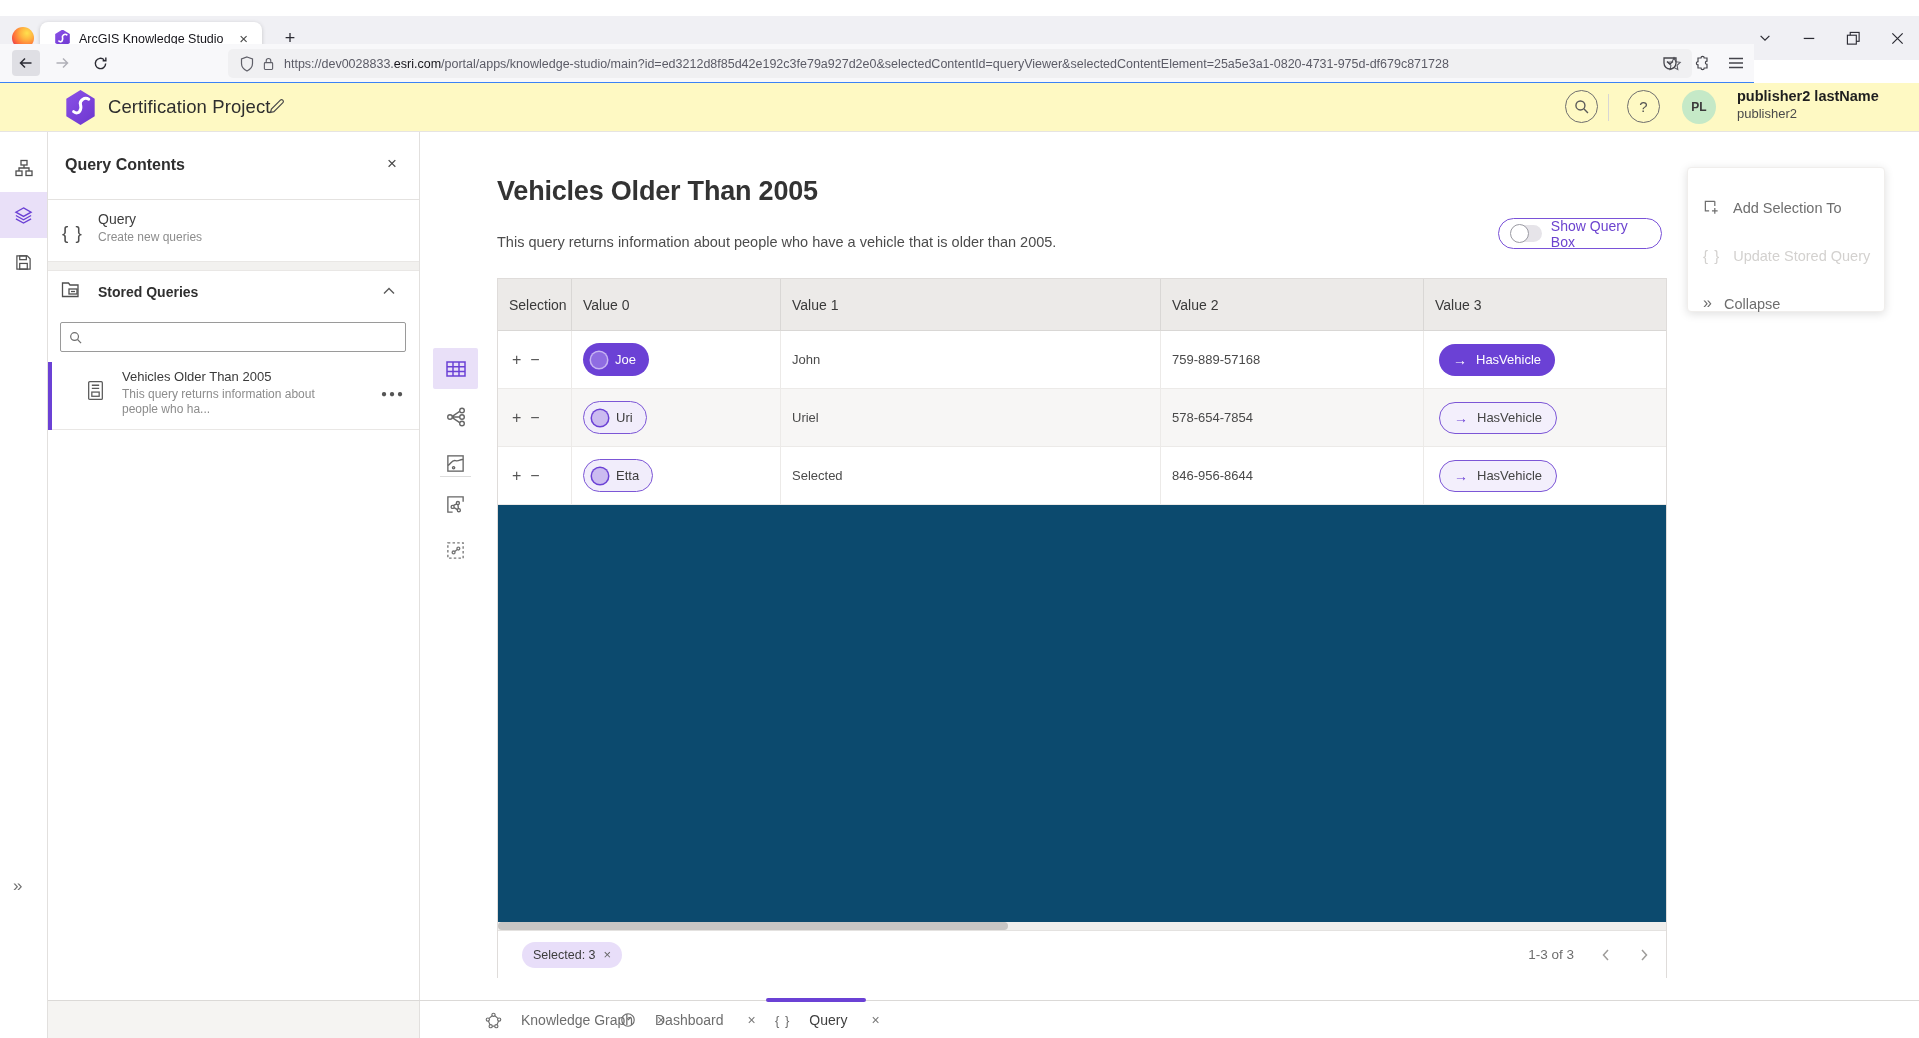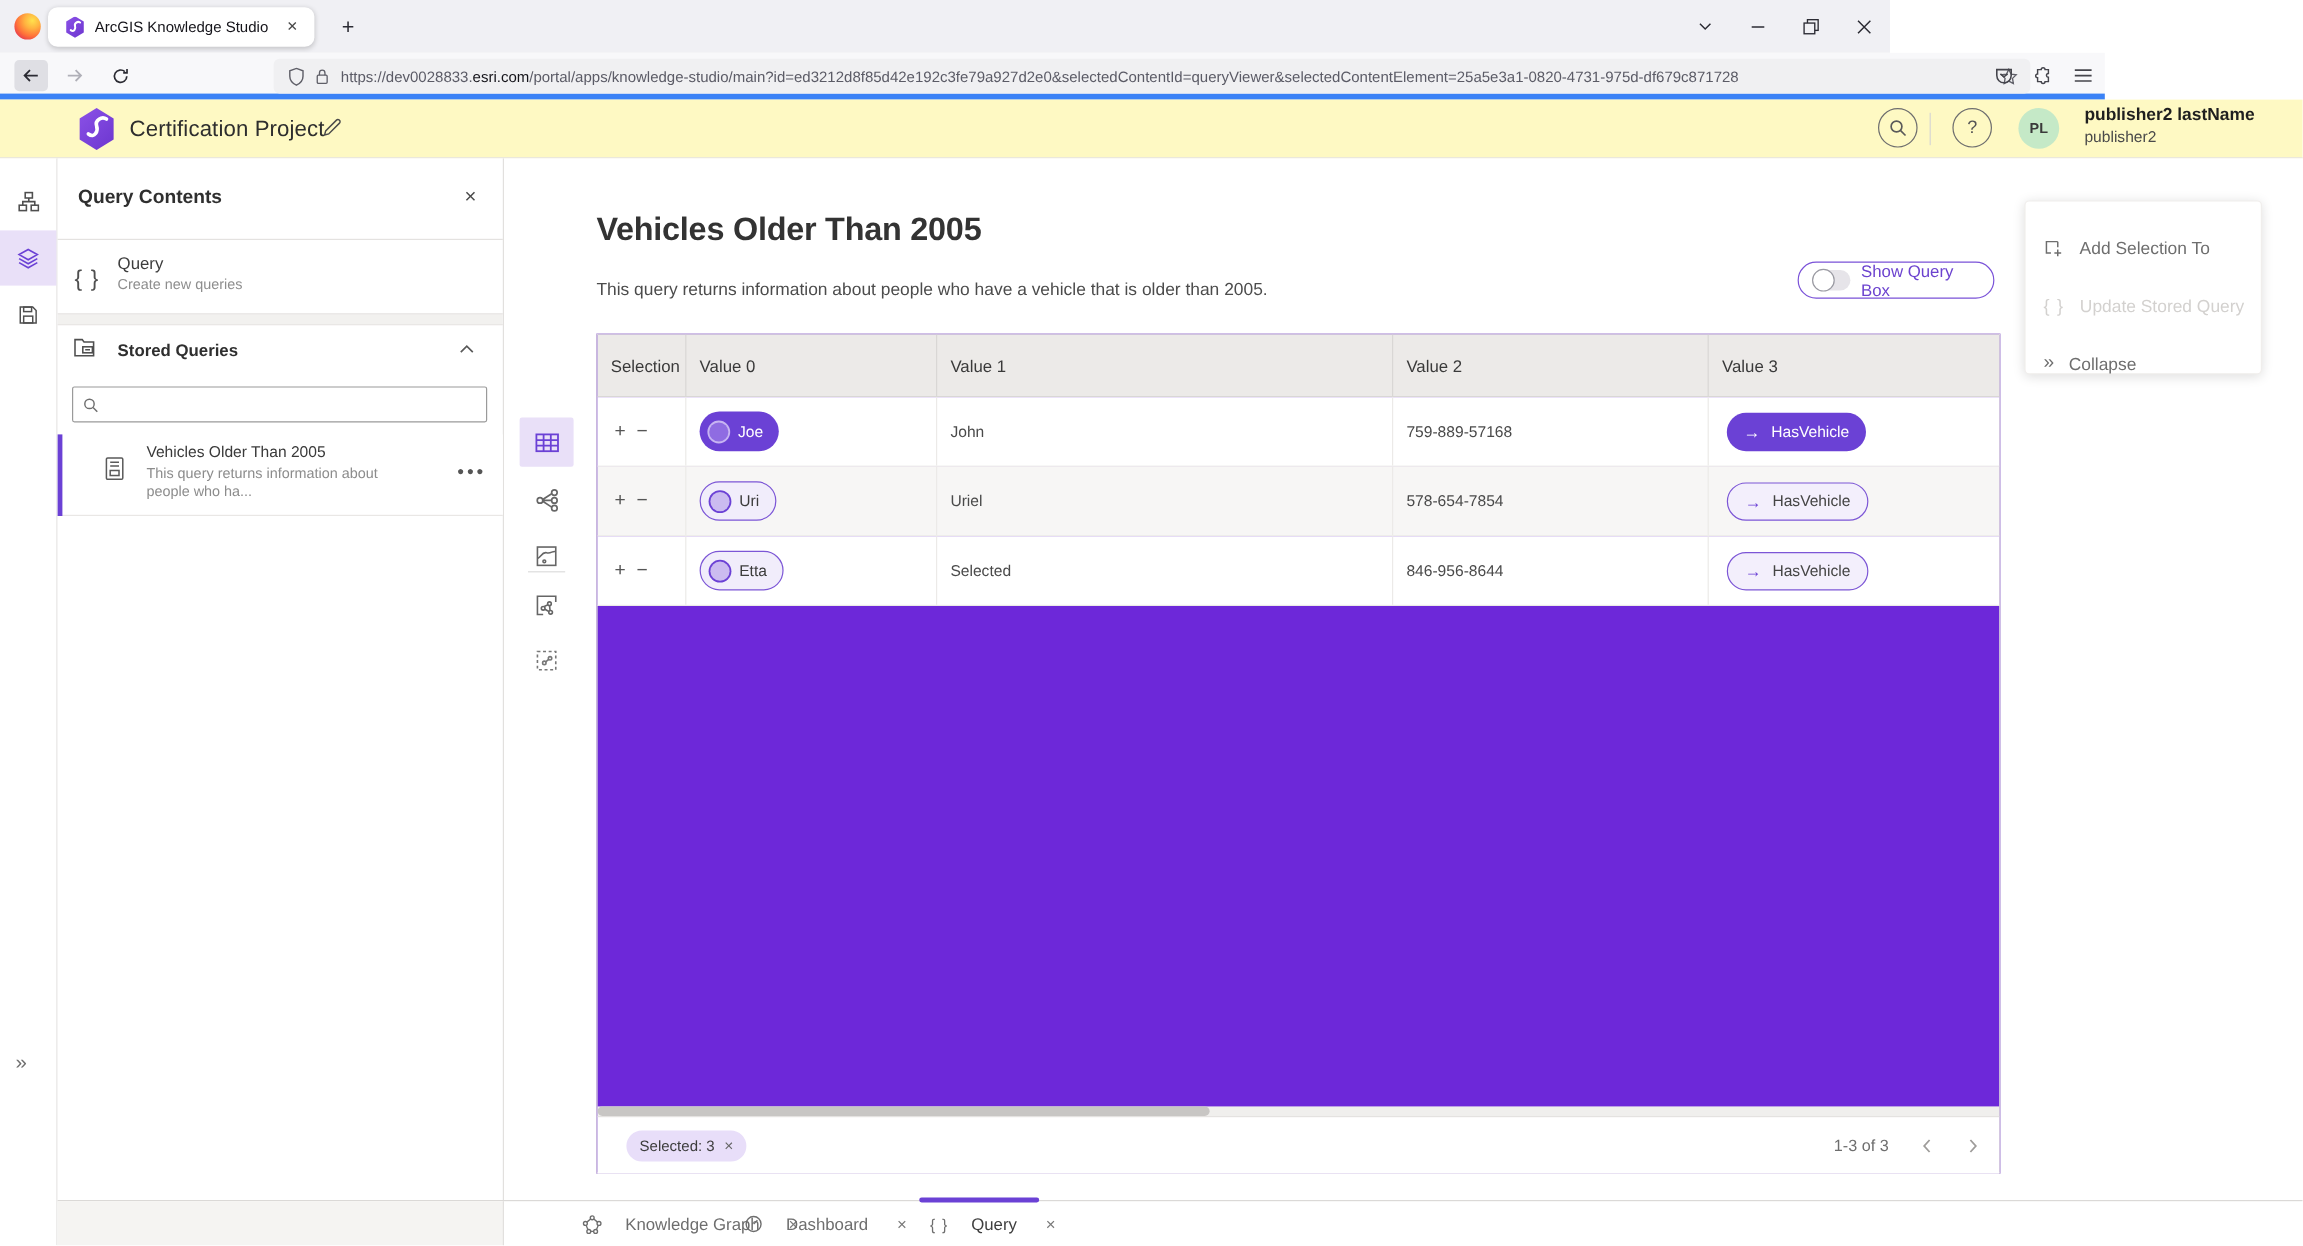--- a/index.html
+++ b/index.html
@@ -1,35 +1,35 @@
 <!DOCTYPE html>
 <html><head>
 <meta charset="utf-8">
 <style>
   * { margin:0; padding:0; box-sizing:border-box; }
   html,body { font-family:"Liberation Sans","DejaVu Sans",sans-serif; background:#fff; }
   .frame { position:relative; width:1919px; height:1038px; overflow:hidden; background:#fff; }
   svg { display:block; }
 
   
-  .tabbar { position:absolute; left:0; top:0; width:1575px; height:44px; background:#f0f0f4; }
+  .tabbar { position:absolute; left:0; top:16px; width:1919px; height:44px; background:#f0f0f4; }
   .ff-logo { position:absolute; left:12px; top:11px; width:22px; height:22px; border-radius:50%;
     background:radial-gradient(circle at 68% 28%, #ffe14d 0%, #ffb340 30%, #ff7139 60%, #e33450 85%, #b5007f 100%); }
   .btab-active { position:absolute; left:40px; top:6px; width:222px; height:33px; background:#fff; border-radius:8px;
     box-shadow:0 1px 4px rgba(0,0,0,.18); display:flex; align-items:center; padding:0 10px 0 14px; }
   .hex { background:linear-gradient(135deg,#8c52e8,#6b35ce); clip-path:polygon(50% 0,93% 25%,93% 75%,50% 100%,7% 75%,7% 25%); position:relative; }
   .hex svg { position:absolute; left:0; top:0; width:100%; height:100%; }
   .tab-title { margin-left:8px; font-size:12.5px; color:#15141a; white-space:nowrap; overflow:hidden; flex:1; }
   .tab-close { font-size:15px; color:#4a4a4a; padding:0 4px; cursor:default; }
   .newtab { position:absolute; left:276px; top:8px; width:28px; height:28px; display:flex; align-items:center; justify-content:center;
     font-size:18px; color:#2b2b33; }
   .winctrls { position:absolute; right:0; top:0; height:44px; display:flex; align-items:center; }
   .wbtn { width:44px; height:44px; display:flex; align-items:center; justify-content:center; }
 
-  .toolbar { position:absolute; left:0; top:44px; width:1754px; height:39px; background:#f8f8fa; border-bottom:5px solid #3b82f6;padding-left:27px; }
+  .toolbar { position:absolute; left:0; top:44px; width:1754px; height:39px; background:#f8f8fa; border-bottom:1px solid #3b82f6;padding-left:27px; }
   .navbtn { position:absolute; top:6px; width:28px; height:26px; display:flex; align-items:center; justify-content:center; border-radius:4px; }
   .urlfield { position:absolute; left:228px; top:5px; width:1464px; height:29px; background:#f0f0f2; border-radius:5px;
     display:flex; align-items:center; padding:0 10px 0 12px; }
   .urltext { font-size:12.5px; color:#5b5b66; white-space:nowrap; overflow:hidden; flex:1; margin-left:10px; }
   .urltext .domain { color:#15141a; }
   .tbicons { position:absolute; right:10px; top:6px; display:flex; gap:17px; align-items:center; height:26px; }
 
   
   .appheader { position:absolute; left:0; top:83px; width:1919px; height:49px; background:#fef9c3; border-bottom:1px solid #e6e4e2; }
   .applogo { position:absolute; left:64px; top:7px; width:33px; height:35px; }
@@ -87,21 +87,21 @@
   .fmenu { position:absolute; left:1267px; top:35px; width:198px; height:145px; background:#fff; border:1px solid #f0eeec;
     border-radius:4px; box-shadow:0 2px 10px rgba(0,0,0,.13); }
   .fm-item { position:absolute; left:0; width:100%; height:48px; display:flex; align-items:flex-end; padding-left:15px; gap:13px; }
   .fm-item span.t { font-size:14.5px; color:#6e6e6e; }
   .fm-dis span.t { color:#d3d1cf; }
   .fm-braces { font-size:15px; color:#6e6e6e; letter-spacing:1px; }
   .fm-dis .fm-braces { color:#d3d1cf; }
   .fm-chevs { font-size:16px; color:#6e6e6e; letter-spacing:-1px; }
 
   
-  .card { position:absolute; left:77px; top:146px; width:1170px; height:700px; border:1px solid #dfdcda; background:#6d28d9; }
+  .card { position:absolute; left:77px; top:146px; width:1170px; height:700px; border:1px solid #dfdcda; background:#0c4a6e; }
   .thead { position:absolute; left:0; top:0; width:100%; height:52px; background:#eceae8; border-bottom:1px solid #d9d7d5; display:flex; }
   .th { height:100%; display:flex; align-items:center; padding-left:11px; font-size:14px; color:#3a3a3a; border-right:1px solid #d9d7d5; }
   .trow { position:absolute; left:0; width:100%; height:58px; display:flex; background:#fff; border-bottom:1px solid #eceae8; }
   .row-alt { background:#f7f6f5; }
   .td { height:100%; display:flex; align-items:center; padding-left:11px; font-size:13px; color:#4a4a4a; border-right:1px solid #eceae8; }
   .c0 { width:74px; } .c1 { width:209px; } .c2 { width:380px; } .c3 { width:263px; } .c4 { flex:1; border-right:none; }
   .plusminus { display:flex; gap:9px; margin-left:14px; font-size:16px; color:#555; }
   .pill { display:inline-flex; align-items:center; height:33px; border-radius:17px; padding:0 13px 0 8px; gap:8px; }
   .pill-solid { background:#6b41d5; color:#fff; }
   .pill-line { background:#f1edfb; border:1.5px solid #7c56d6; color:#3c3c3c; }

